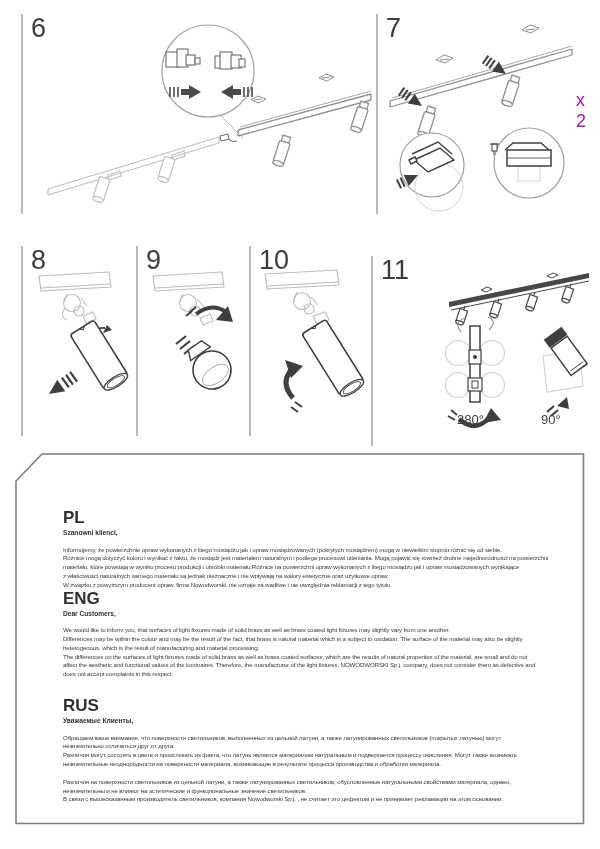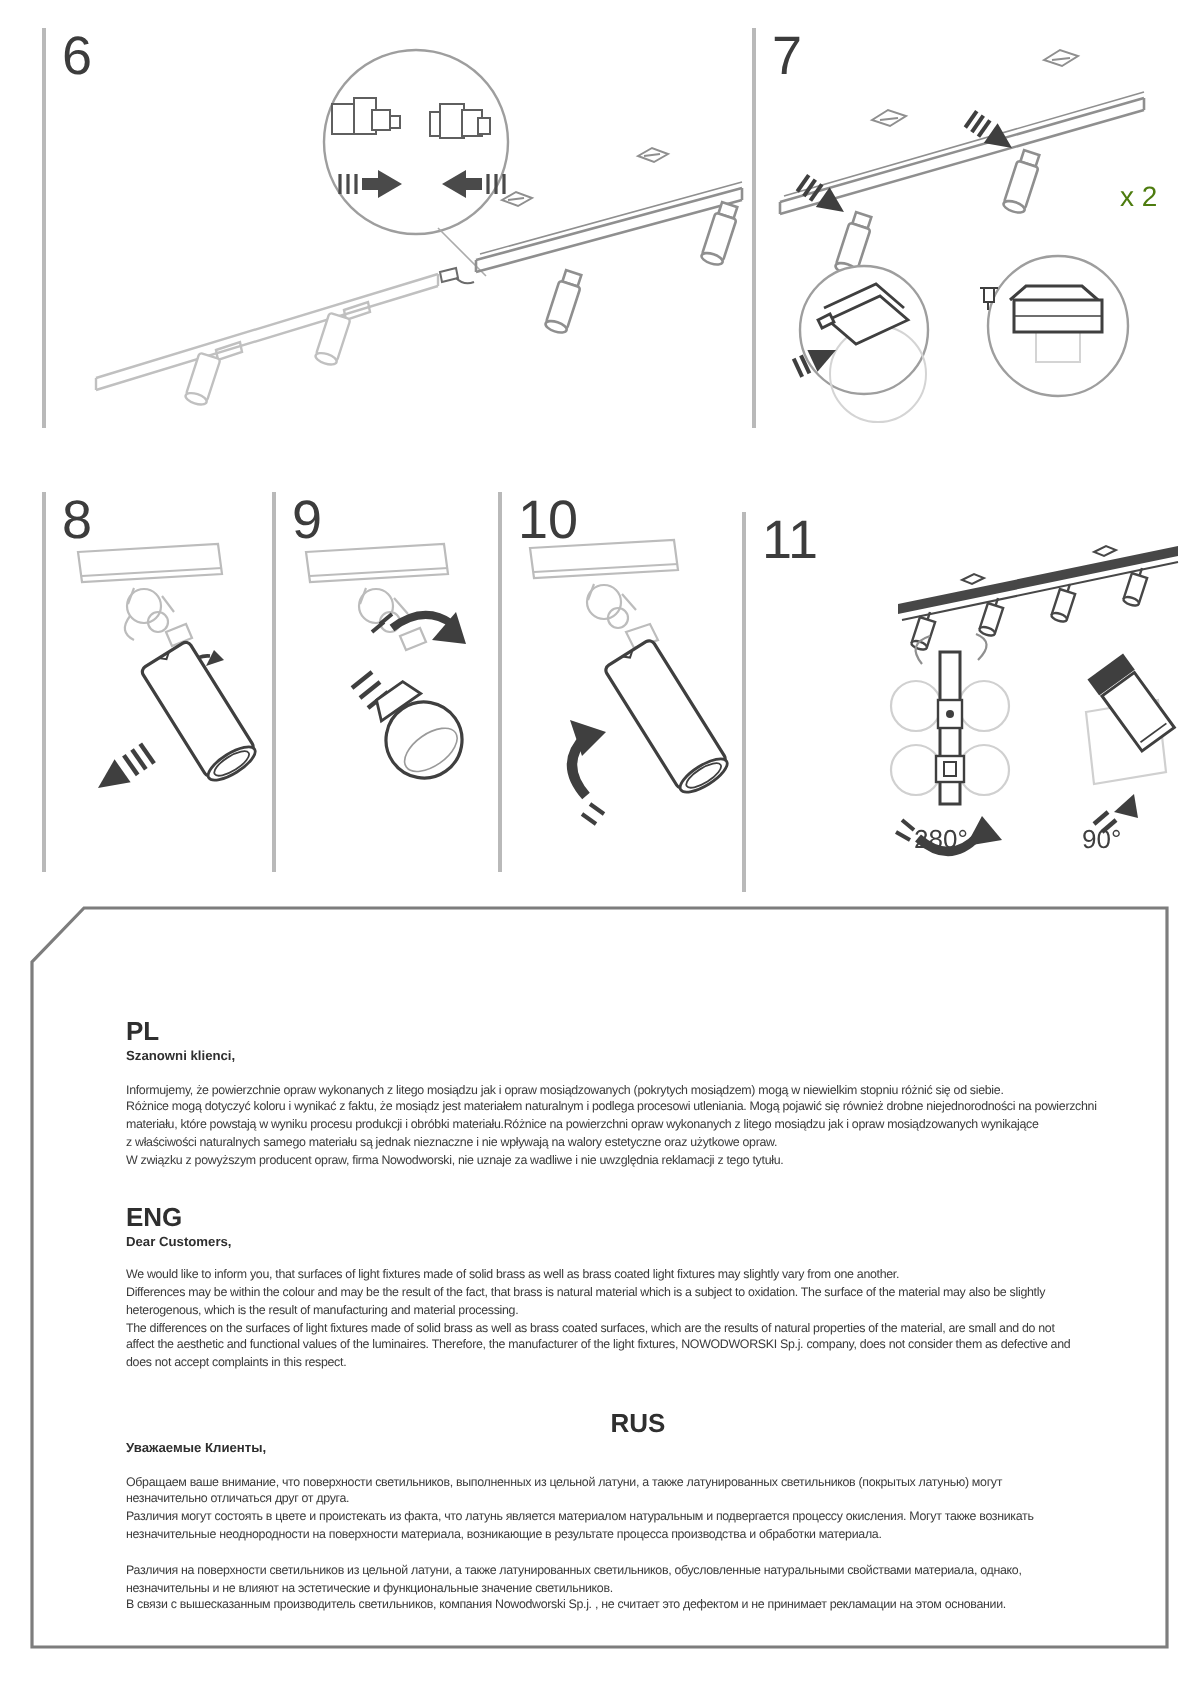--- a/index.html
+++ b/index.html
@@ -9,34 +9,34 @@
     overflow:hidden;
   }
   .panel{position:absolute;border-left:2px solid #b9b9b9;}
   .panel svg{position:absolute;left:0;top:0;}
   .step-num{
     position:absolute;top:0;left:8px;
     font-size:27px;font-weight:400;color:#3c3c3c;line-height:1.1;
     z-index:2;
   }
   .float-label{
-    position:absolute;color:#4d7c0f;font-size:14px;z-index:2;
+    position:absolute;color:#a21caf;font-size:18px;z-index:2;margin-left:16px;
   }
   .angle-label{
     position:absolute;color:#3f3f3f;font-size:13px;z-index:2;
   }
   
   .notice-box{position:absolute;left:15px;top:453px;width:570px;height:372px;}
   .notice-border{position:absolute;left:0;top:0;}
   .notice-content{
     position:absolute;left:48px;top:56px;right:10px;
   }
-  .lang-heading{font-size:13px;font-weight:700;color:#2f2f2f;margin:0 0 4px 0;line-height:1;}
-  .lang-heading.gap1{margin-top:16px;}
-  .lang-heading.gap2{margin-top:18px;text-align:center;}
+  .lang-heading{font-size:17px;font-weight:700;color:#2f2f2f;margin:0 0 4px 0;line-height:1;}
+  .lang-heading.gap1{margin-top:0;}
+  .lang-heading.gap2{margin-top:18px;}
   .salutation{font-size:6.6px;font-weight:700;color:#2f2f2f;margin:0 0 9px 0;line-height:1;}
   .body-par{
     font-size:6.2px;line-height:8.8px;letter-spacing:-0.15px;color:#3b3b3b;
     margin:0;white-space:pre-line;
   }
   .body-par + .body-par{margin-top:9px;}
 </style>
 </head>
 <body>
 

